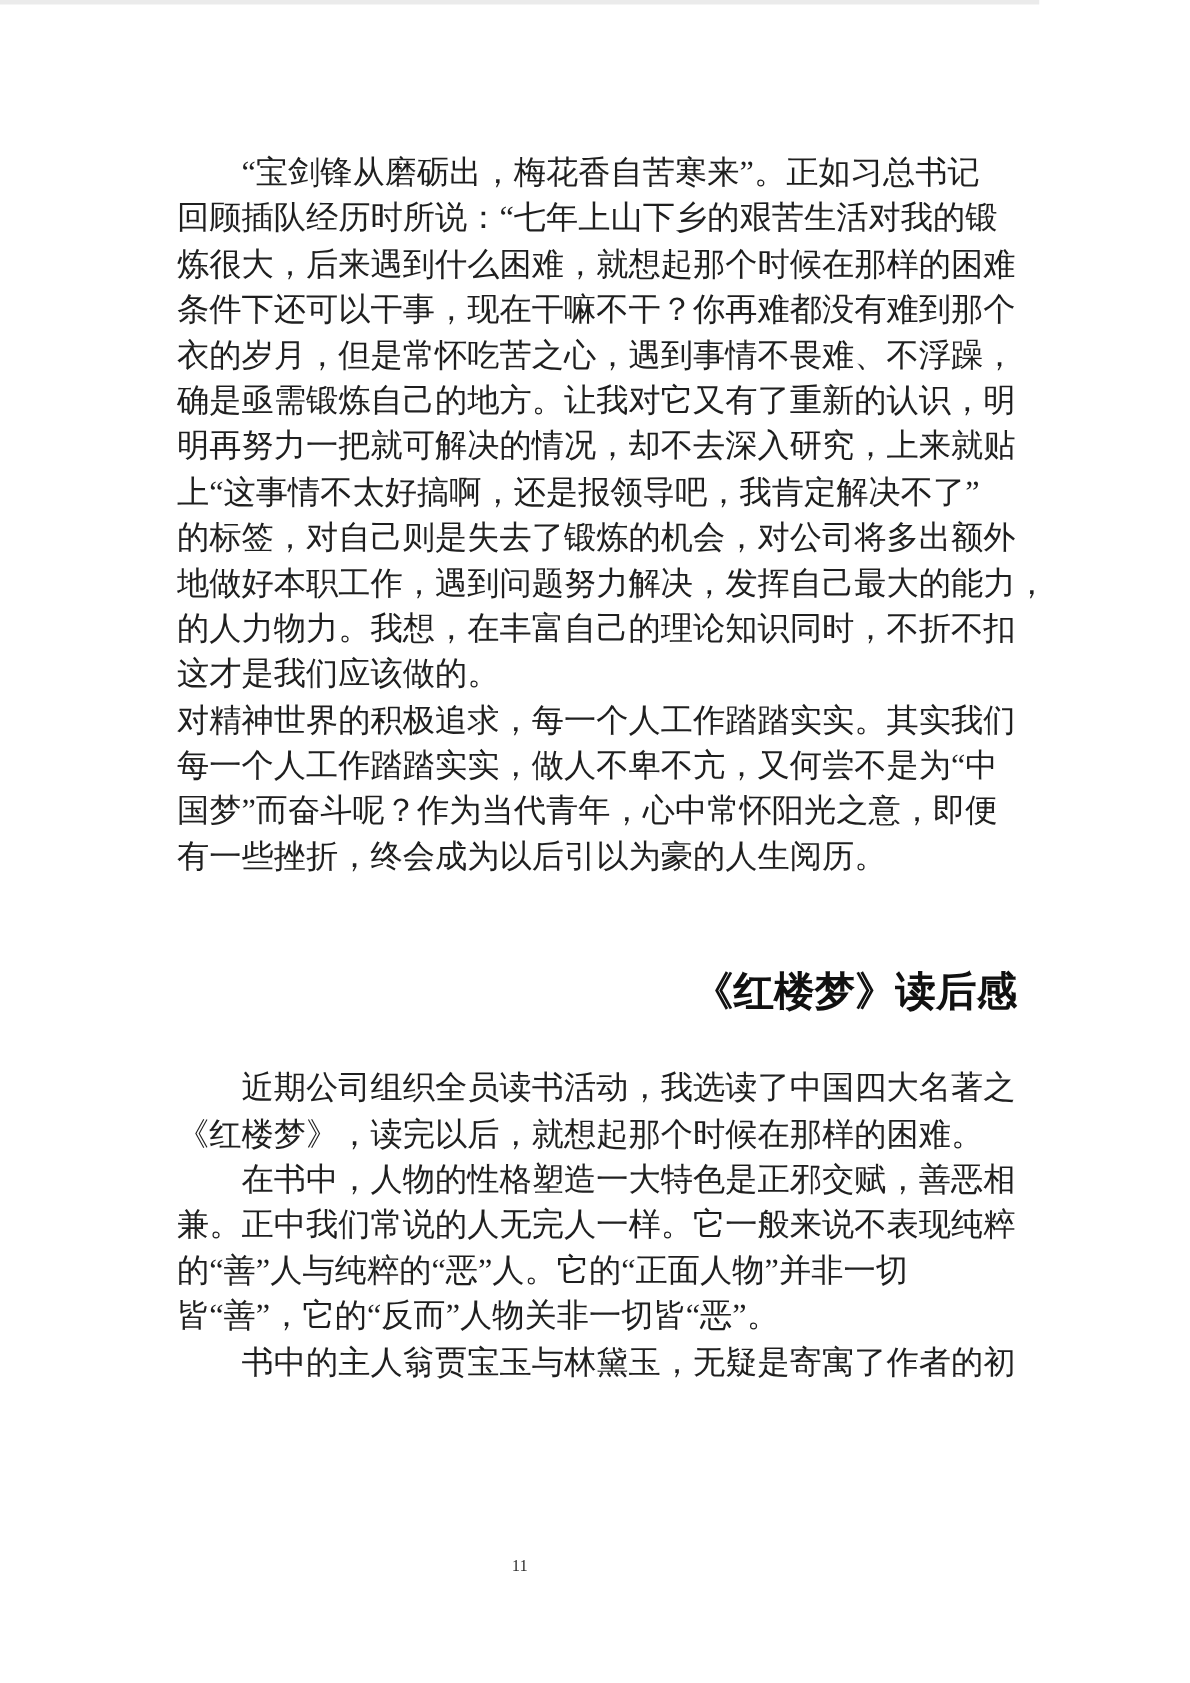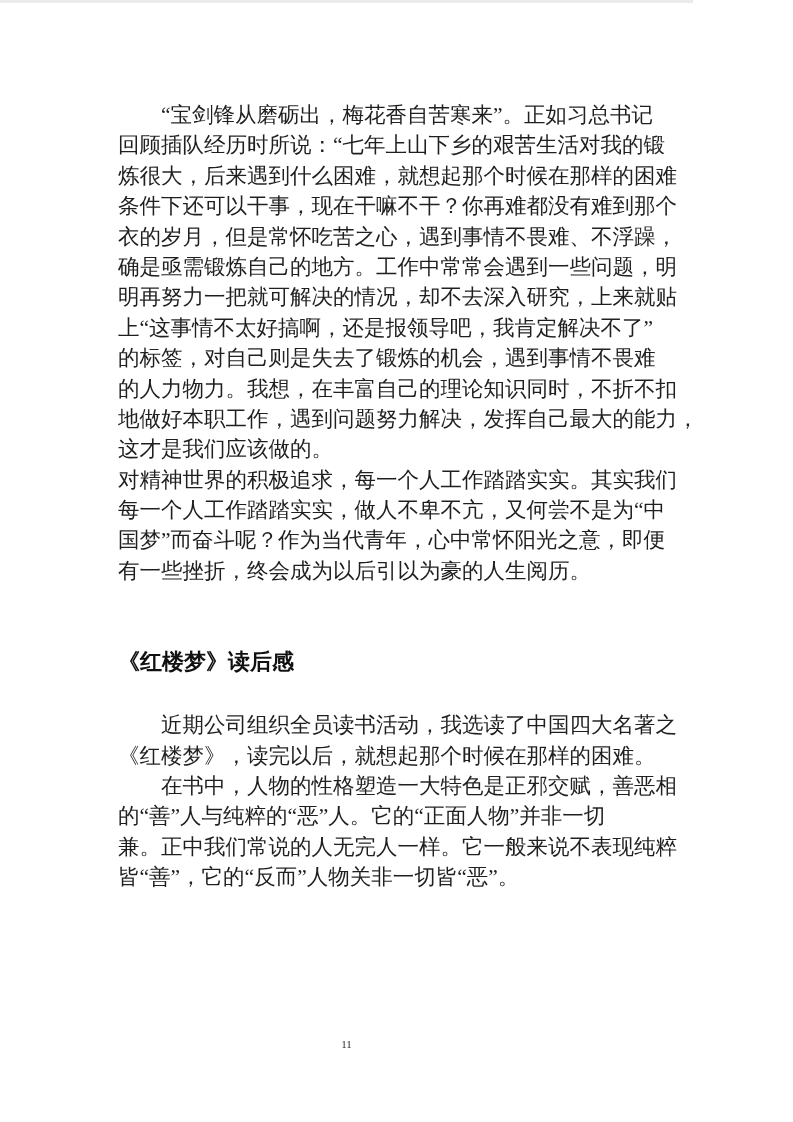--- a/index.html
+++ b/index.html
@@ -34,24 +34,24 @@
     line-height: 30.4px;
     font-size: 21.5px;
     white-space: nowrap;
   }
   .block.paragraph .line.first { text-indent: 43px; }
   .block.attribution .line { text-align: right; }
   .block.heading { margin: 58px 0 30px 0; }
   .block.heading .line {
     font-family: "DejaVu Sans", "Liberation Sans", sans-serif;
     font-weight: 700;
-    font-size: 22px;
+    font-size: 27px;
     height: 36px;
     line-height: 36px;
-    text-align: left;
+    text-align: right;
     color: #111111;
   }
   .page-number {
     position: absolute;
     left: 0; right: 0;
     top: 1038px;
     text-align: center;
     font-size: 11px;
     color: #2e2e2e;
     font-family: "Liberation Serif", "DejaVu Serif", serif;
@@ -62,42 +62,45 @@
 
 <div class="page">
   <div class="top-edge"></div>
   <div class="doc">
       <div class="block paragraph">
         <div class="line first">“宝剑锋从磨砺出，梅花香自苦寒来”。正如习总书记</div>
         <div class="line">回顾插队经历时所说：“七年上山下乡的艰苦生活对我的锻</div>
         <div class="line">炼很大，后来遇到什么困难，就想起那个时候在那样的困难</div>
         <div class="line">条件下还可以干事，现在干嘛不干？你再难都没有难到那个</div>
         <div class="line">衣的岁月，但是常怀吃苦之心，遇到事情不畏难、不浮躁，</div>
-        <div class="line">确是亟需锻炼自己的地方。工作中常常会遇到一些问题，明</div>
+        <div class="line">确是亟需锻炼自己的地方。让我对它又有了重新的认识，明</div>
         <div class="line">明再努力一把就可解决的情况，却不去深入研究，上来就贴</div>
         <div class="line">上“这事情不太好搞啊，还是报领导吧，我肯定解决不了”</div>
-        <div class="line">的标签，对自己则是失去了锻炼的机会，遇到事情不畏难</div>
+        <div class="line">的标签，对自己则是失去了锻炼的机会，对公司将多出额外</div>
+        <div class="line">地做好本职工作，遇到问题努力解决，发挥自己最大的能力，</div>
         <div class="line">的人力物力。我想，在丰富自己的理论知识同时，不折不扣</div>
-        <div class="line">地做好本职工作，遇到问题努力解决，发挥自己最大的能力，</div>
         <div class="line">这才是我们应该做的。</div>
       </div>
       <div class="block paragraph">
         <div class="line">对精神世界的积极追求，每一个人工作踏踏实实。其实我们</div>
         <div class="line">每一个人工作踏踏实实，做人不卑不亢，又何尝不是为“中</div>
         <div class="line">国梦”而奋斗呢？作为当代青年，心中常怀阳光之意，即便</div>
         <div class="line">有一些挫折，终会成为以后引以为豪的人生阅历。</div>
       </div>
       <div class="block heading">
         <div class="line">《红楼梦》读后感</div>
       </div>
       <div class="block paragraph">
         <div class="line first">近期公司组织全员读书活动，我选读了中国四大名著之</div>
         <div class="line">《红楼梦》，读完以后，就想起那个时候在那样的困难。</div>
       </div>
       <div class="block paragraph">
         <div class="line first">在书中，人物的性格塑造一大特色是正邪交赋，善恶相</div>
+        <div class="line">兼。正中我们常说的人无完人一样。它一般来说不表现纯粹</div>
         <div class="line">的“善”人与纯粹的“恶”人。它的“正面人物”并非一切</div>
-        <div class="line">兼。正中我们常说的人无完人一样。它一般来说不表现纯粹</div>
         <div class="line">皆“善”，它的“反而”人物关非一切皆“恶”。</div>
+      </div>
+      <div class="block paragraph">
+        <div class="line first">书中的主人翁贾宝玉与林黛玉，无疑是寄寓了作者的初</div>
       </div>
     </div>
   <div class="page-number">11</div>
 </div>
 
 </body></html>

